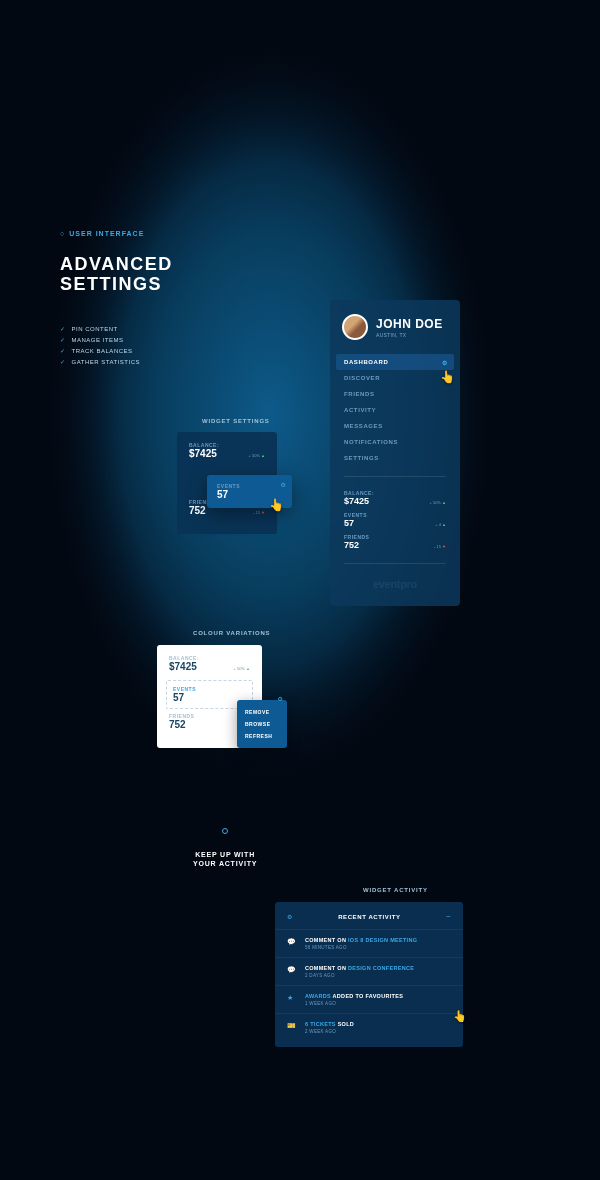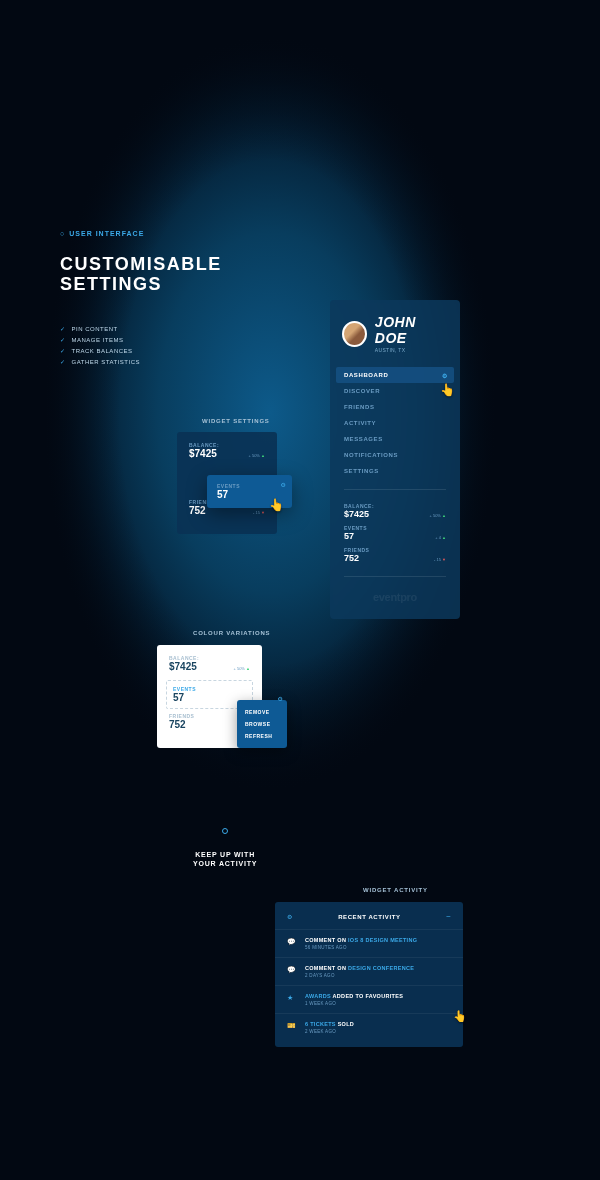--- a/index.html
+++ b/index.html
@@ -15,21 +15,21 @@
 .section-label{font-size:6px;letter-spacing:0.8px;color:#a5c1d6;text-align:center;font-weight:600;}
 .label-widget-settings{position:absolute;top:418px;left:202px;}
 .label-colour{position:absolute;top:630px;left:193px;}
 .label-keep{position:absolute;top:850px;left:193px;text-align:center;font-size:7px;letter-spacing:0.8px;color:#fff;font-weight:700;line-height:1.3;}
 .label-widget-activity{position:absolute;top:887px;left:363px;}
 
 .sidebar{position:absolute;top:300px;left:330px;width:130px;background:rgba(12,56,92,0.85);border-radius:4px;padding:14px 0 16px;backdrop-filter:blur(2px);}
 .profile{display:flex;align-items:center;padding:0 12px 10px;}
 .avatar{width:26px;height:26px;border-radius:50%;background:linear-gradient(135deg,#d4a574 40%,#8b5a3c 60%);border:2px solid #fff;}
 .profile-text{margin-left:8px;}
-.profile-name{font-size:14px;font-weight:900;letter-spacing:0.5px;font-style:italic;}
+.profile-name{font-size:12px;font-weight:900;letter-spacing:0.5px;}
 .profile-loc{font-size:5px;color:#7aa8c9;letter-spacing:0.3px;margin-top:1px;}
 .nav{list-style:none;margin-top:4px;}
 .nav li{font-size:6px;letter-spacing:0.6px;color:#6a9bc2;padding:5px 14px;font-weight:700;position:relative;}
 .nav li.active{background:rgba(20,80,130,0.9);color:#fff;border-radius:2px;margin:0 6px;padding:5px 8px;}
 .nav li.active .gear{position:absolute;right:6px;top:5px;color:#3ba9e8;font-size:6px;}
 .cursor-hand{position:absolute;font-size:12px;filter:drop-shadow(0 1px 1px rgba(0,0,0,0.5));}
 .sidebar .cursor-hand{top:16px;right:-2px;}
 .divider{height:1px;background:rgba(255,255,255,0.1);margin:10px 14px;}
 .sb-stat{padding:3px 14px;}
 .sb-stat-label{font-size:5px;color:#6a9bc2;letter-spacing:0.5px;font-weight:700;}
@@ -77,21 +77,21 @@
 .dot-marker{position:absolute;top:828px;left:222px;width:6px;height:6px;border:1px solid #3ba9e8;border-radius:50%;}
 </style>
 </head>
 <body>
 
 <div class="dark-edge"></div>
 <div class="content">
 
 <div class="eyebrow">USER INTERFACE</div>
 <div class="headline">
-  <div>CUSTOMISABLE</div>
+  <div>ADVANCED</div>
   <div>SETTINGS</div>
 </div>
 <ul class="features">
   <li>PIN CONTENT</li>
   <li>MANAGE ITEMS</li>
   <li>TRACK BALANCES</li>
   <li>GATHER STATISTICS</li>
 </ul>
 
 <div class="section-label label-widget-settings">WIDGET SETTINGS</div>

